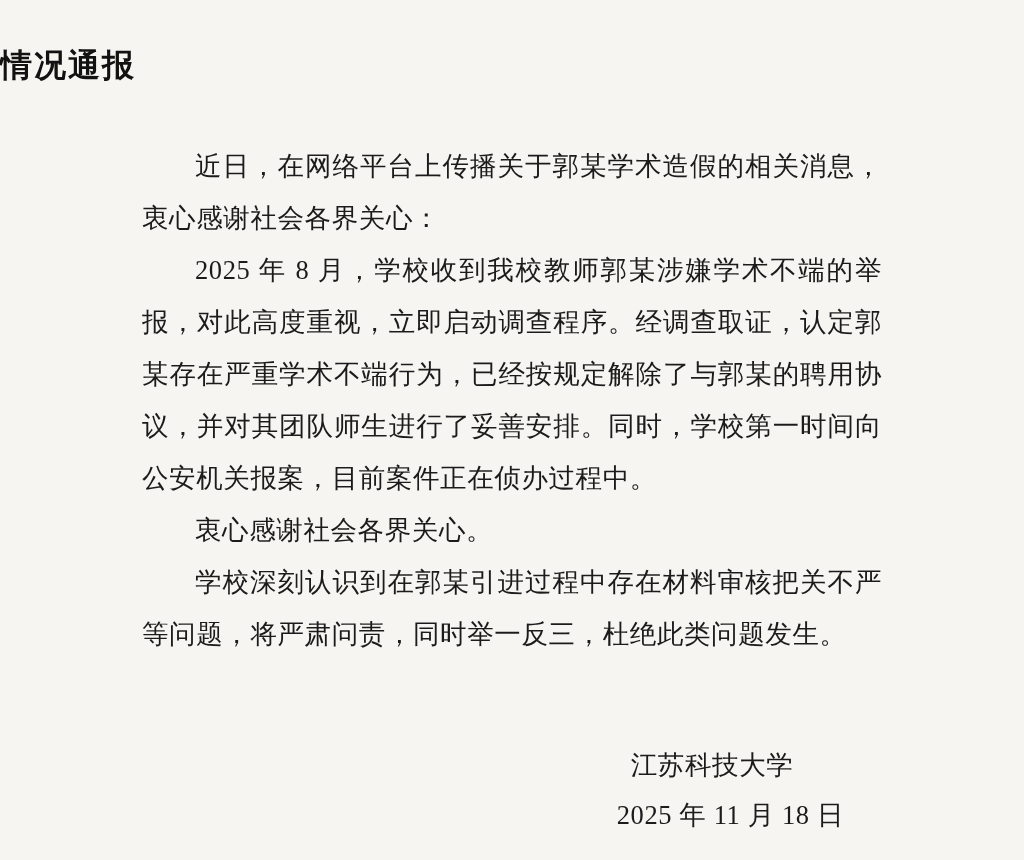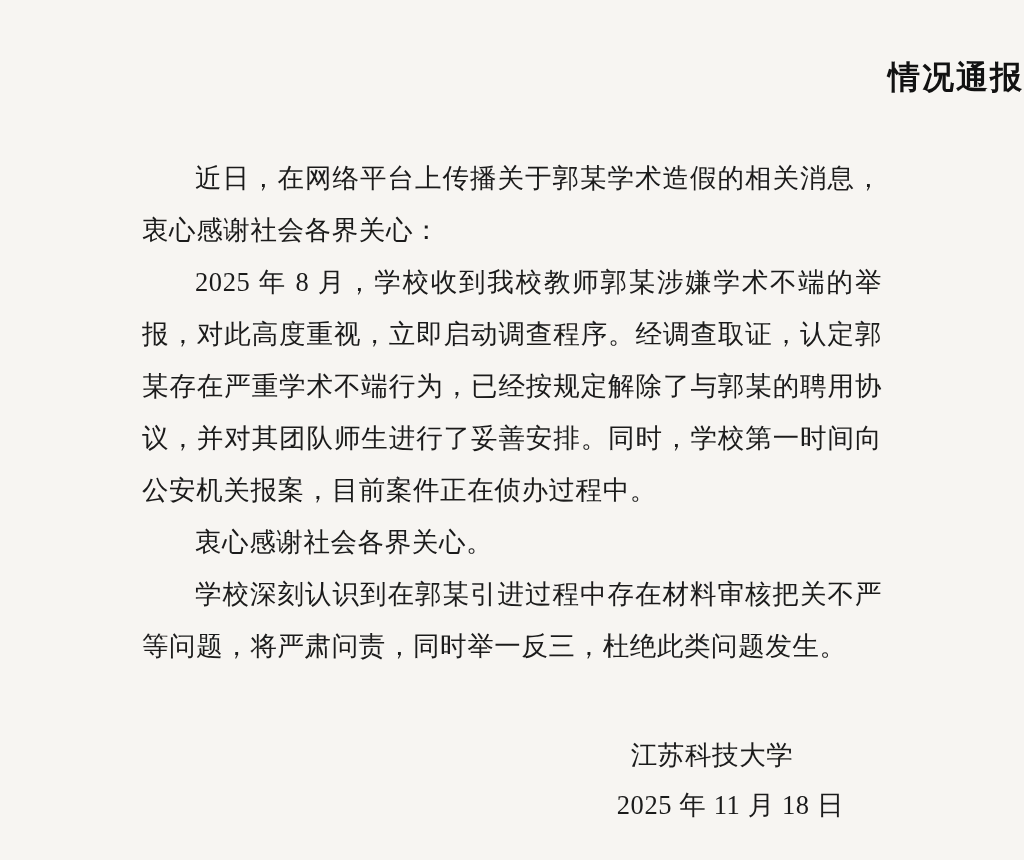--- a/index.html
+++ b/index.html
@@ -16,47 +16,47 @@
   }
   .page {
     position: relative;
     width: 1024px;
     height: 860px;
     background: #f7f5f2;
     box-sizing: border-box;
     padding: 0;
   }
   .doc-title {
-    text-align: right;
+    text-align: left;
     font-family: Liberation Sans, sans-serif;
     font-weight: bold;
     font-size: 32px;
     letter-spacing: 2px;
-    padding-top: 56px;
+    padding-top: 44px;
     color: #121212;
   }
   .body-block {
     margin: 0 auto;
     width: 740px;
     padding-top: 52px;
   }
   .para {
     font-size: 26.5px;
     line-height: 52px;
     text-align: justify;
     text-justify: inter-ideograph;
     text-indent: 2em;
     margin: 0 0 0 0;
     color: #1b1b1b;
     letter-spacing: 0.6px;
   }
   .signature {
     position: absolute;
     right: 180px;
-    bottom: 30px;
+    bottom: 20px;
     text-align: left;
     font-size: 26.5px;
     line-height: 50px;
     color: #1b1b1b;
     letter-spacing: 0.6px;
   }
   .sig-line {
     display: block;
     white-space: nowrap;
   }

